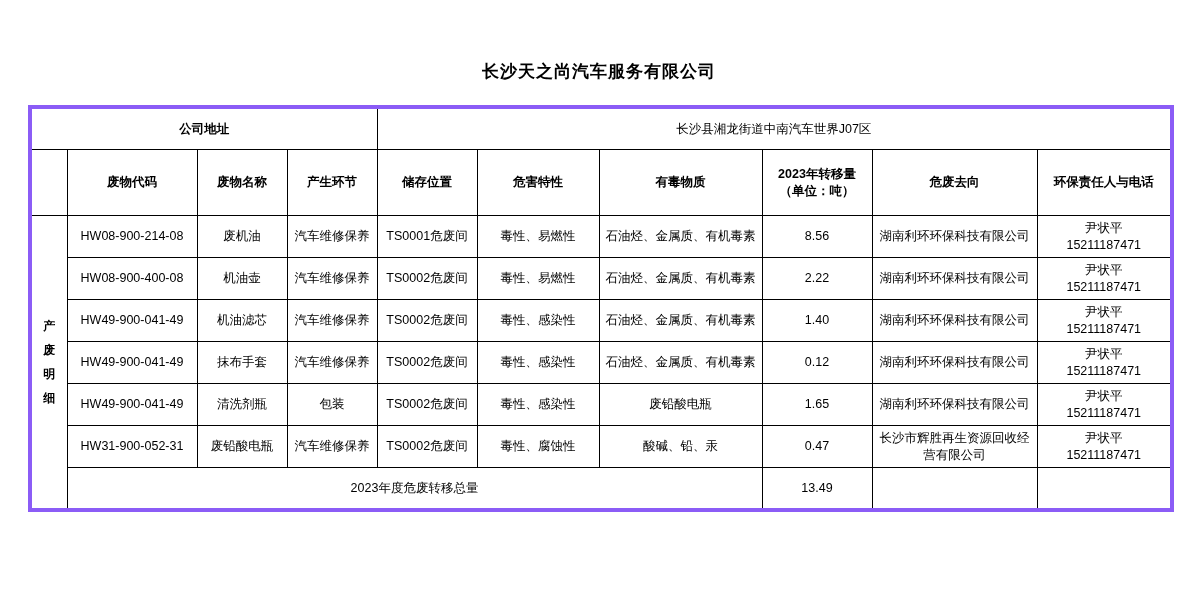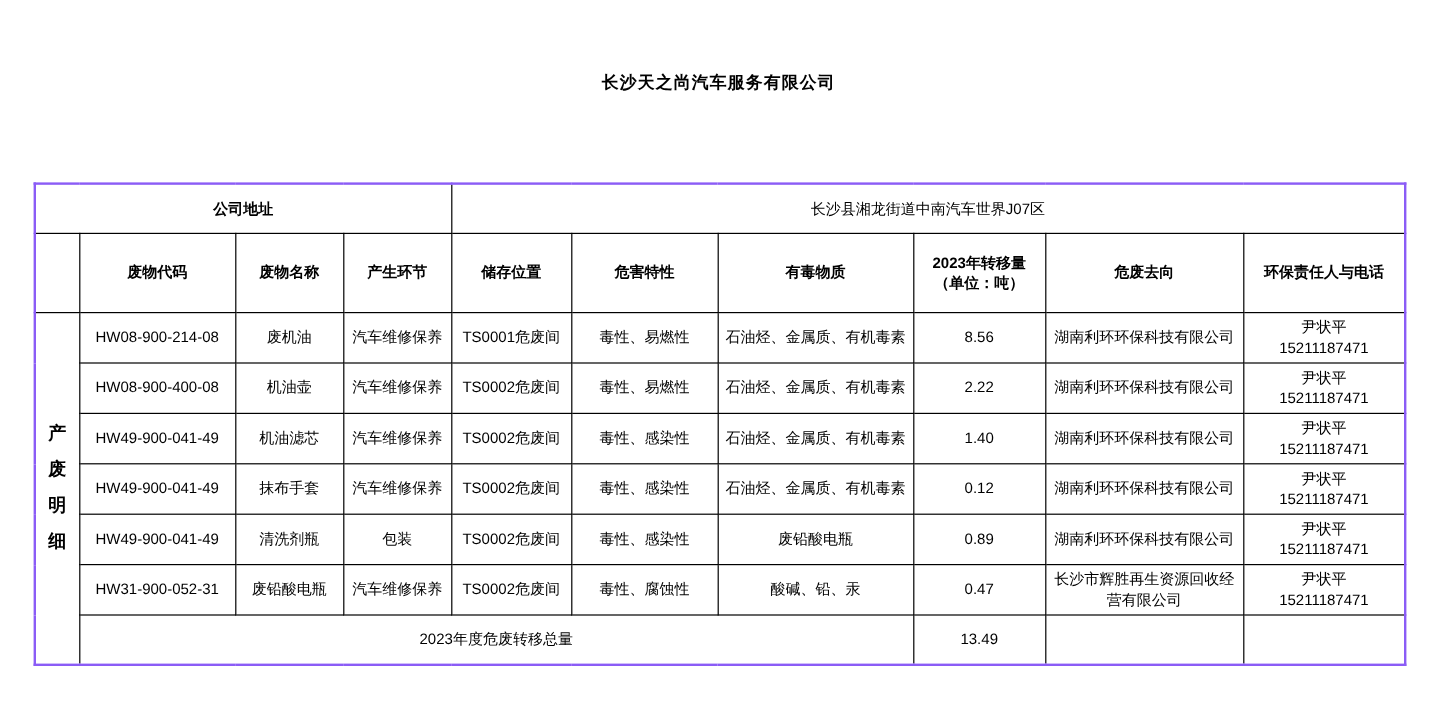--- a/index.html
+++ b/index.html
@@ -2,39 +2,38 @@
 <html><head>
 <meta charset="utf-8">
 <style>
   html,body{margin:0;padding:0;}
   body{
     width:1198px;height:603px;background:#ffffff;position:relative;
     font-family:"Liberation Sans","DejaVu Sans",sans-serif;color:#000;
   }
   .doc-title{
     position:absolute;top:60px;left:0;width:1198px;text-align:center;
-    font-size:14px;font-weight:bold;letter-spacing:1px;
+    font-size:17px;font-weight:bold;letter-spacing:1px;
   }
   .table-wrap{position:absolute;left:28px;top:105px;}
   table.waste-table{
     border-collapse:collapse;table-layout:fixed;width:1142px;
-    border:2px solid #8b5cf6;
-    margin-top:47px;
+    border:4px solid #8b5cf6;
   }
   table.waste-table td{
     border:1px solid #000;text-align:center;vertical-align:middle;
     padding:1px 3px;font-size:12.5px;line-height:1.35;overflow:hidden;
   }
   td.addr-label{height:38px;font-size:15px;font-weight:bold;}
   td.addr-value{font-size:15px;font-weight:normal;}
   td.col-header{height:63px;font-size:13.5px;font-weight:bold;}
   td.corner-cell{}
   tr.data-row td{height:39px;}
   td.side-cell{font-weight:bold;}
-  .vtext{width:16px;margin:0 auto;word-break:break-all;font-size:15px;line-height:2.0;font-weight:bold;}
+  .vtext{width:16px;margin:0 auto;word-break:break-all;font-size:12px;line-height:2.0;font-weight:bold;}
   td.amount-cell{font-size:15px;}
   td.total-label-cell{height:38px;font-size:14px;}
   td.total-value-cell{font-size:15px;}
   .hdr-two-line span{display:block;}
   .contact-line{display:block;}
 </style>
 </head>
 <body>
 
 <div class="doc-title">长沙天之尚汽车服务有限公司</div>
@@ -139,21 +138,21 @@
       </td>
     </tr>
 
     <tr class="data-row">
       <td>HW49-900-041-49</td>
       <td>清洗剂瓶</td>
       <td>包装</td>
       <td>TS0002危废间</td>
       <td>毒性、感染性</td>
       <td>废铅酸电瓶</td>
-      <td class="amount-cell">0.89</td>
+      <td class="amount-cell">1.65</td>
       <td>湖南利环环保科技有限公司</td>
       <td>
         <span class="contact-line">尹状平</span>
         <span class="contact-line">15211187471</span>
       </td>
     </tr>
 
     <tr class="data-row">
       <td>HW31-900-052-31</td>
       <td>废铅酸电瓶</td>

